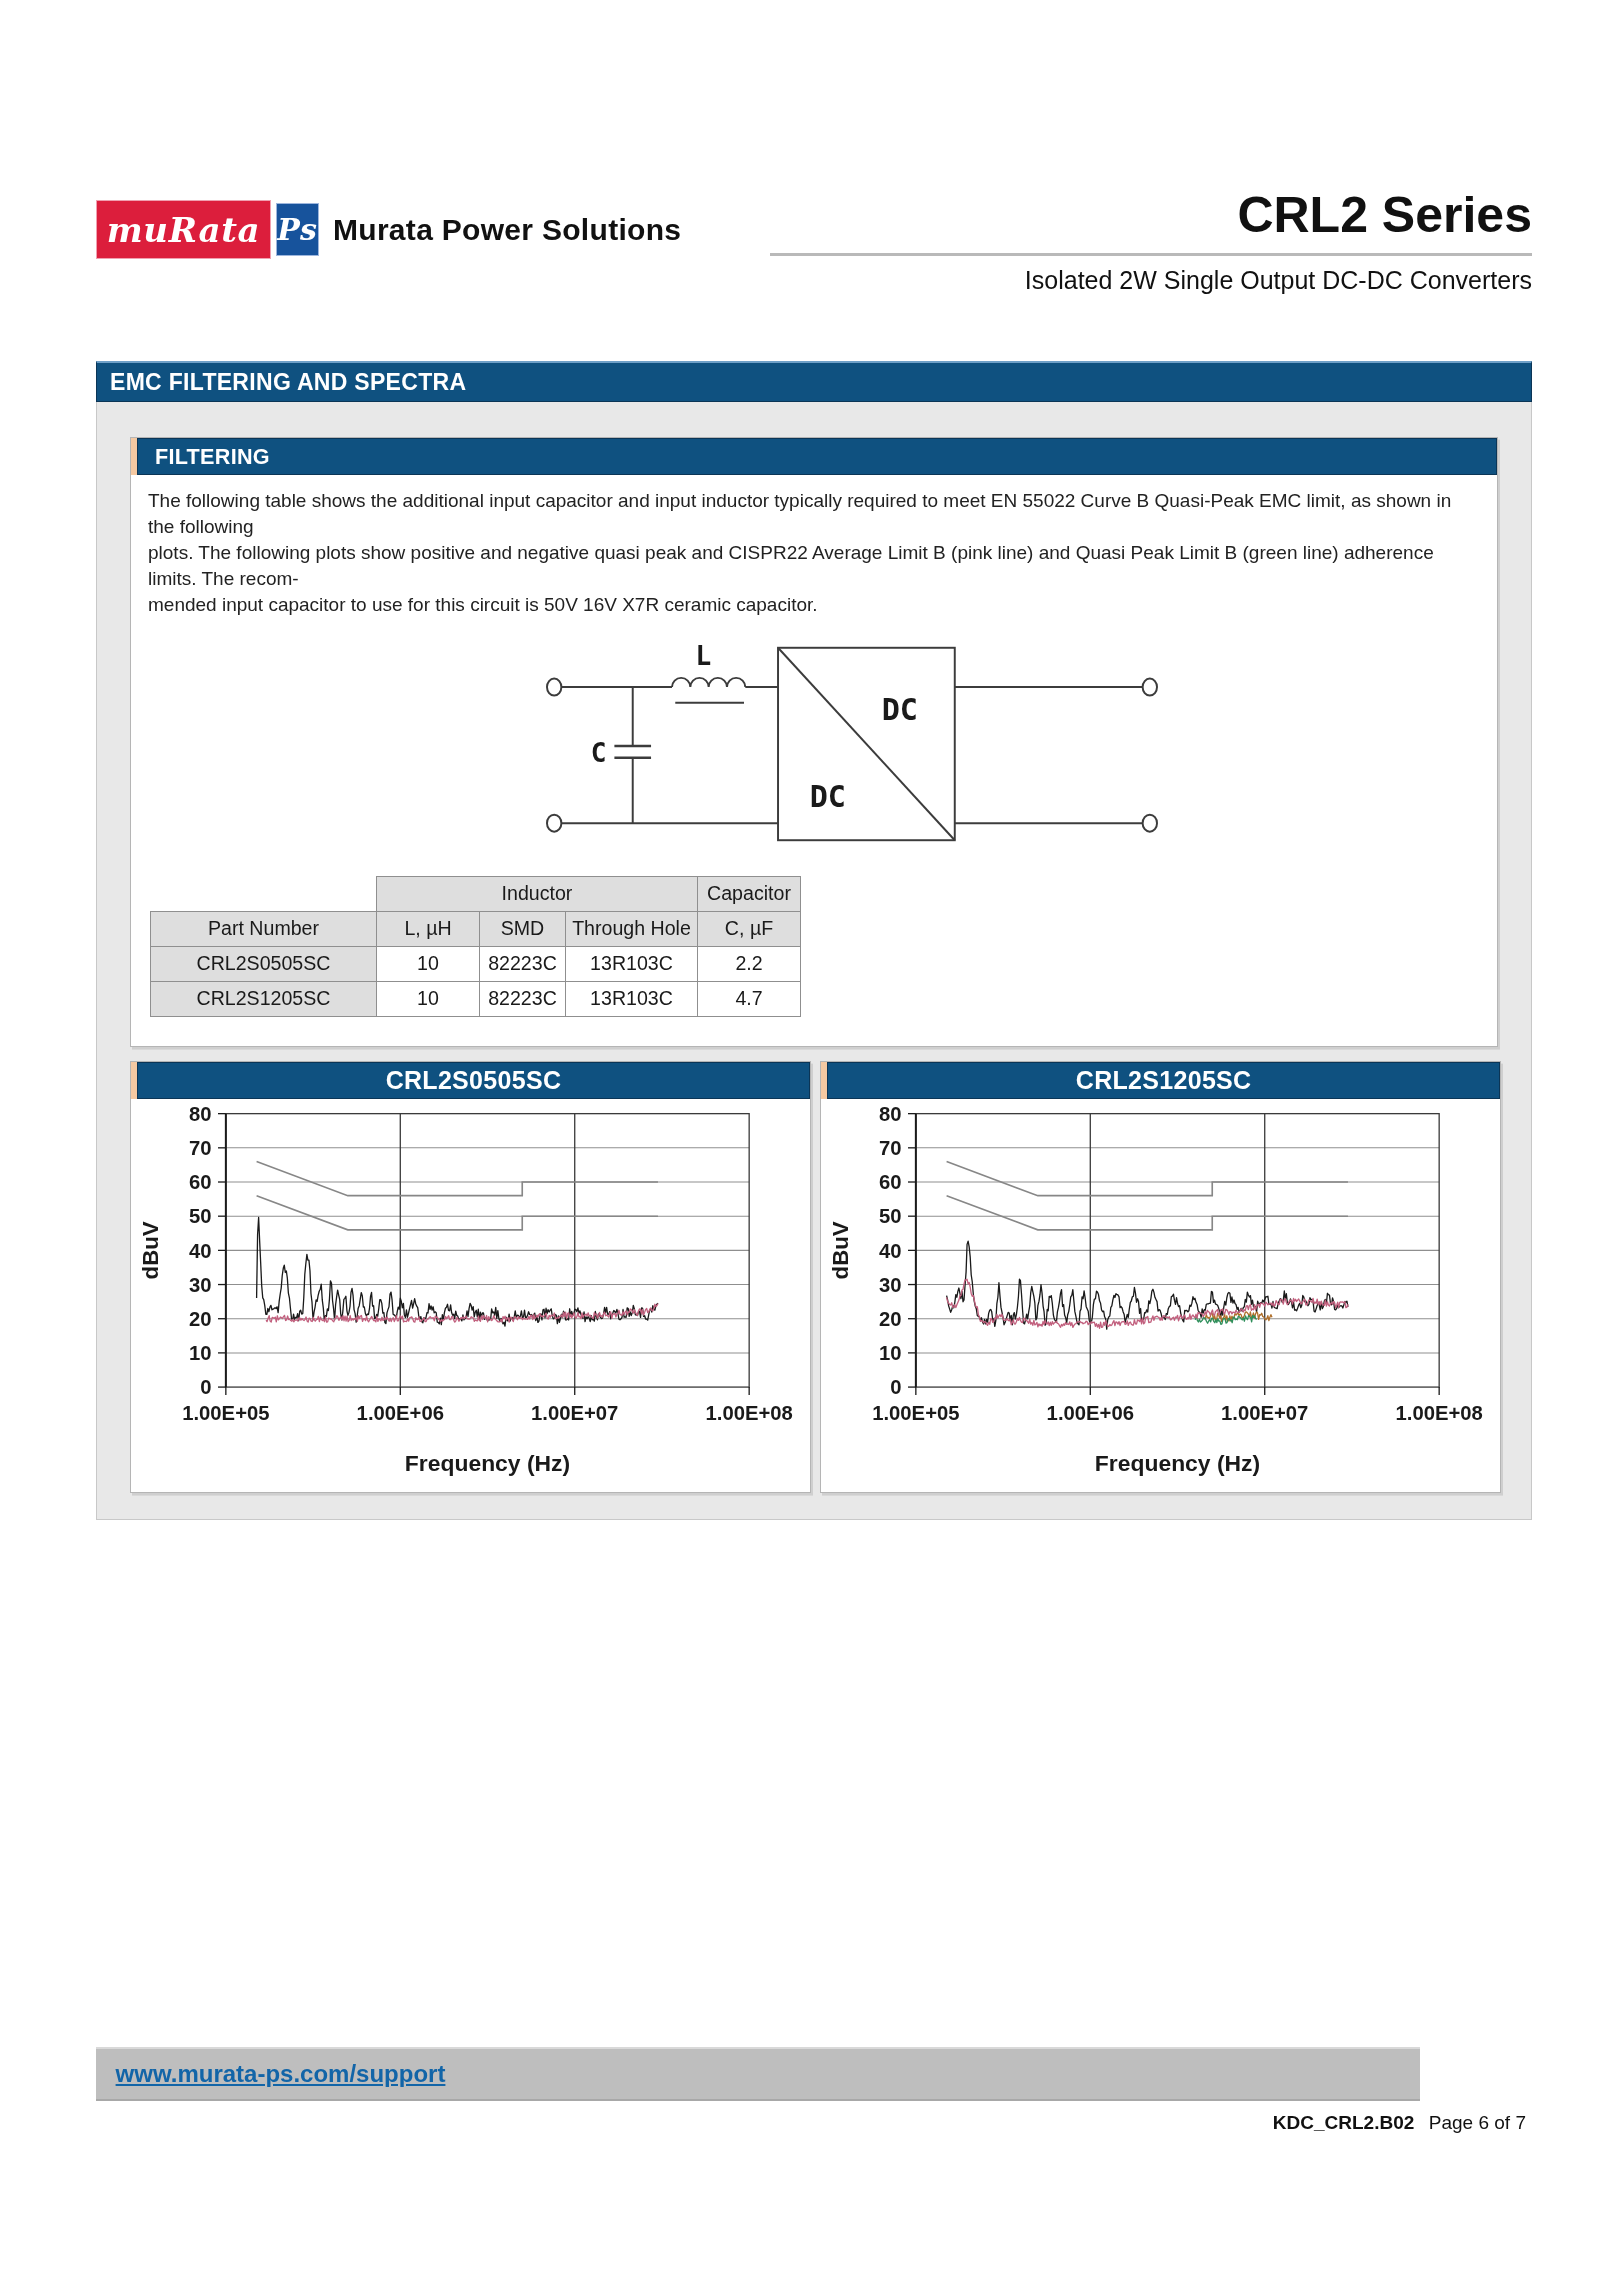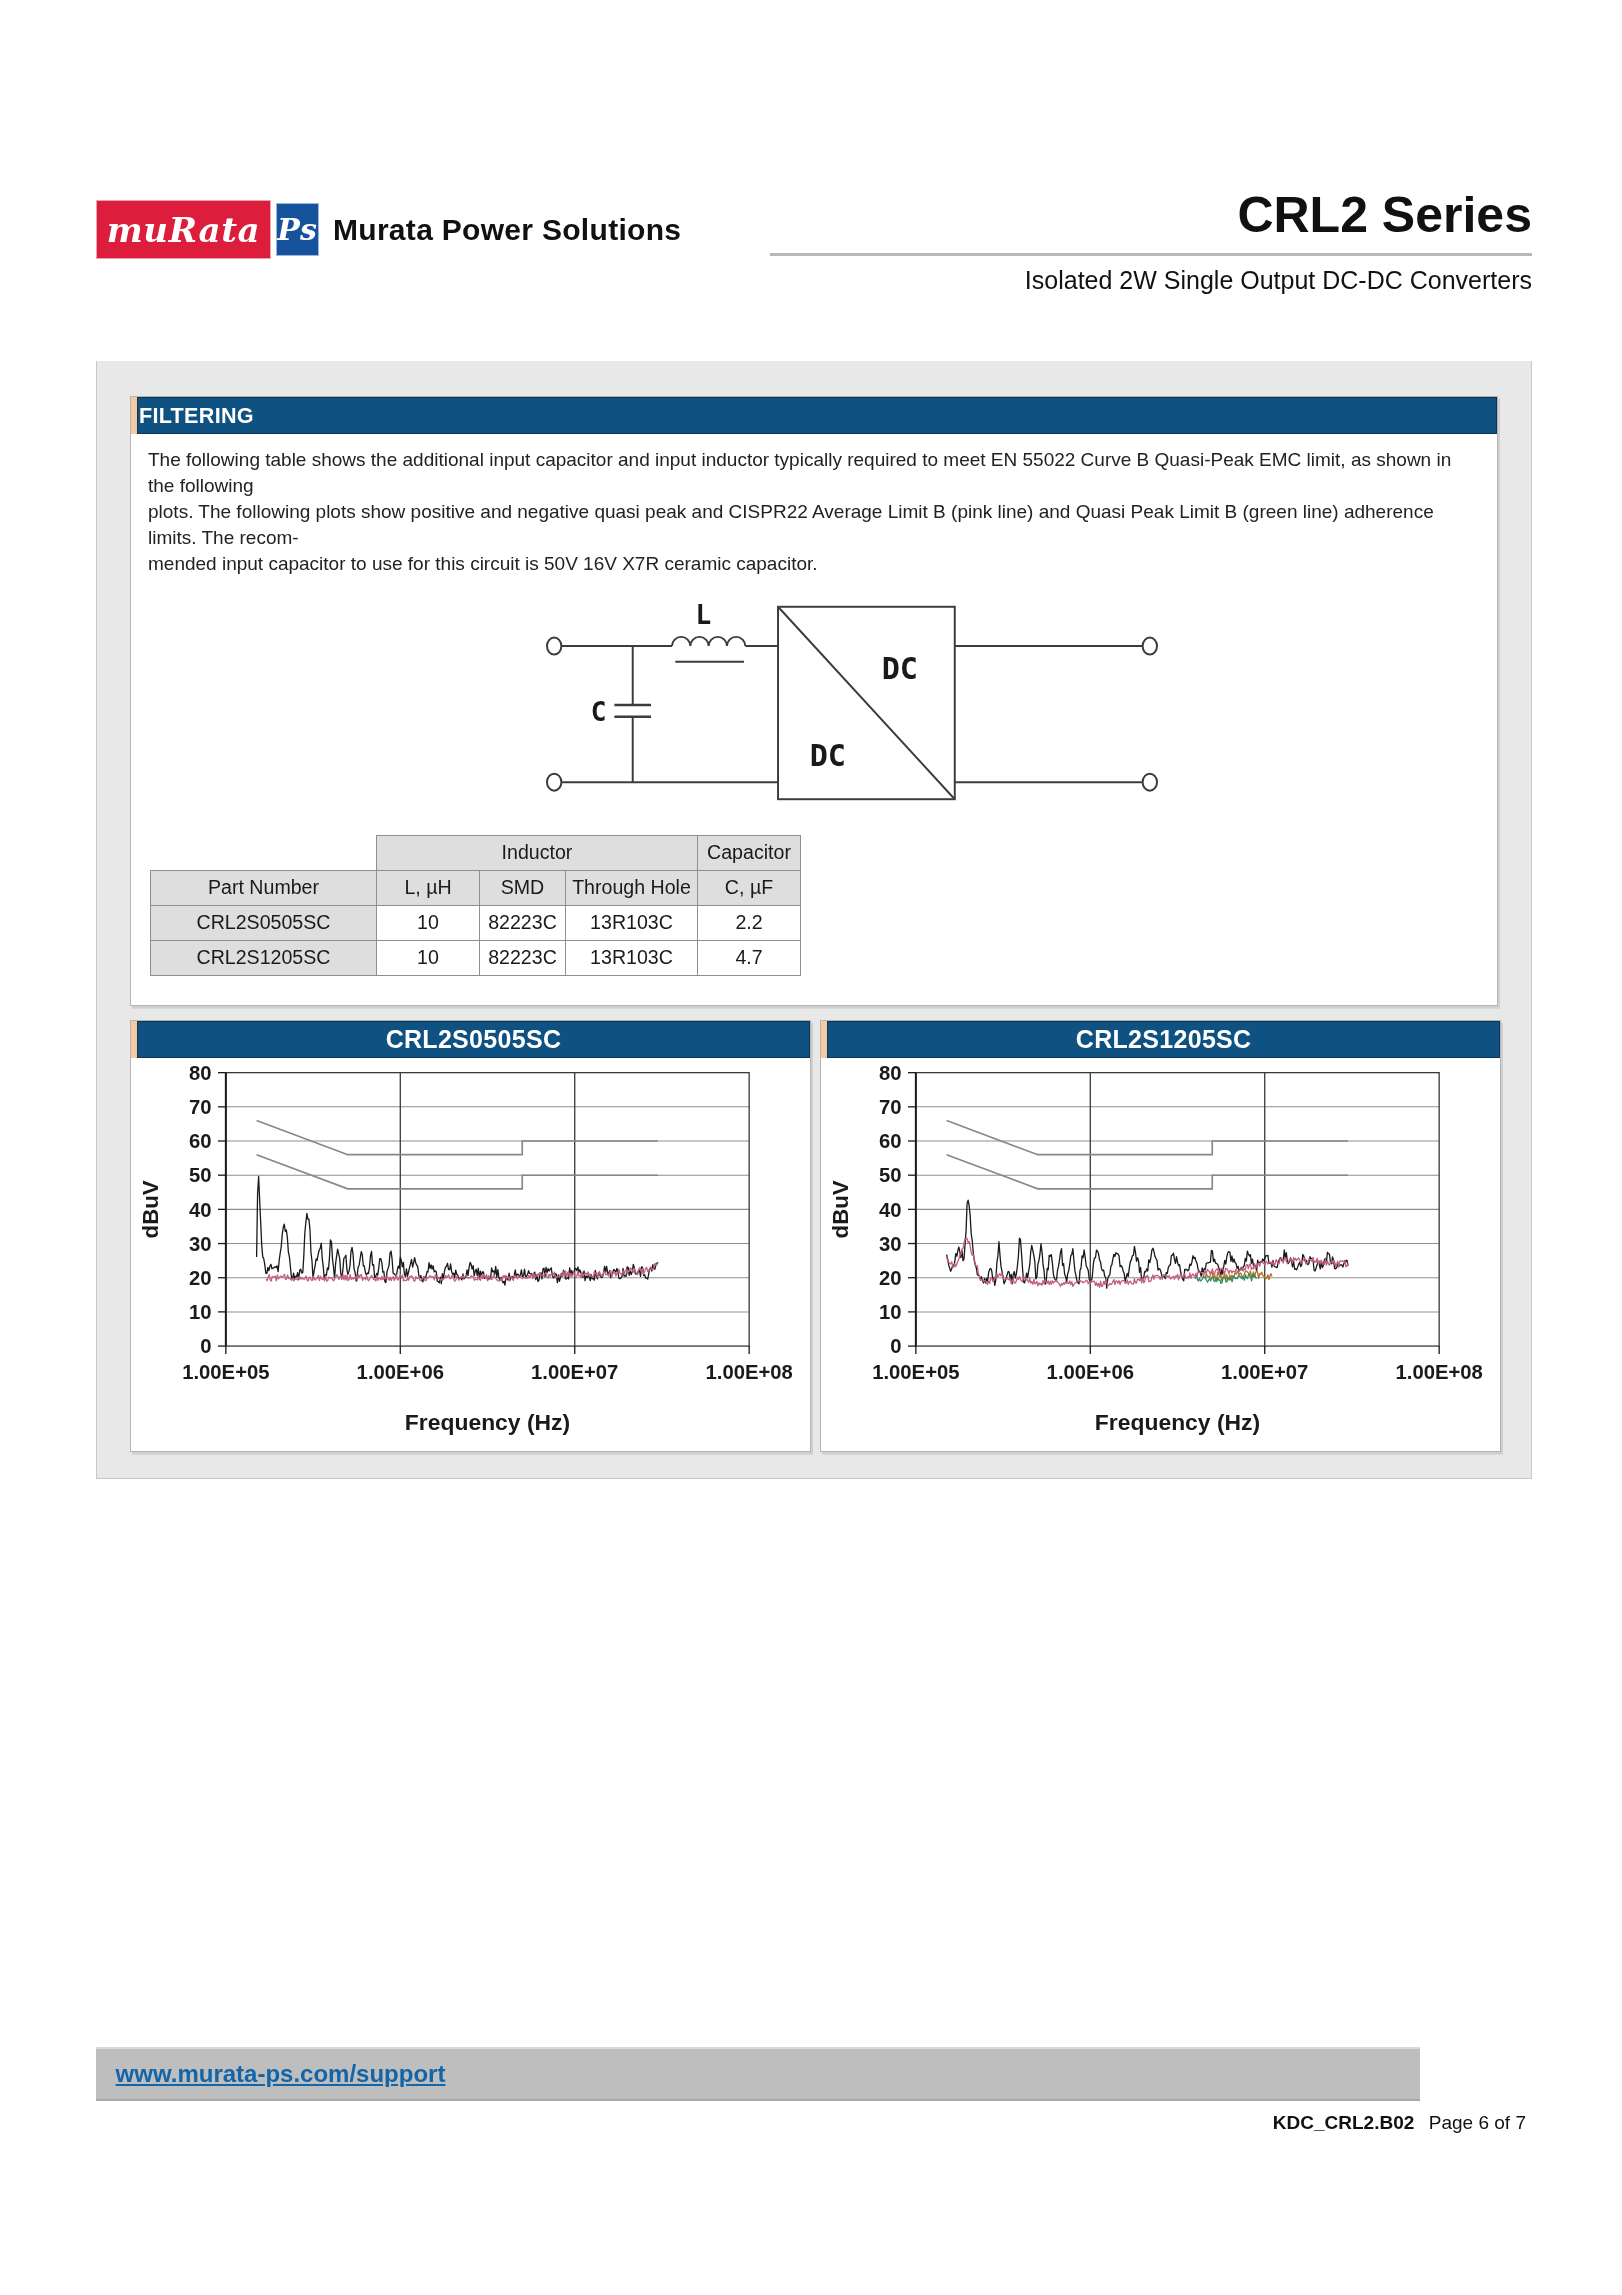--- a/index.html
+++ b/index.html
@@ -20,21 +20,21 @@
 
   
   .emc { position:absolute; left:96px; top:361px; width:1436px; }
   .emc-bar { height:41px; background:#0f5180; border:1.3px solid #0b3556; border-top:2.6px solid #6fa0c8; display:flex; align-items:center; padding-left:13px; }
   .emc-bar span { color:#ffffff; font-size:23px; font-weight:bold; letter-spacing:0.3px; }
   .emc-body { background:#e8e8e8; border:0.7px solid #c8c8c8; border-top:none; padding:35px 33px 26px 33px; }
 
   .panel { background:#ffffff; border:0.7px solid #b5b5b5; box-shadow:2px 2.6px 0 #cfcfcf; }
   .panel-head { display:flex; align-items:stretch; height:37px; }
   .panel-head .tab-accent { width:5.9px; background:#f5c9a2; }
-  .panel-head .head-bar { flex:1; background:#0f5180; border:1.3px solid #0b3556; display:flex; align-items:center; padding-left:1px; }
+  .panel-head .head-bar { flex:1; background:#0f5180; border:1.3px solid #0b3556; display:flex; align-items:center; padding-left:17px; }
   .panel-head .head-bar.centered { justify-content:center; padding-left:0; }
   .panel-head .head-bar span { color:#ffffff; font-size:21.6px; font-weight:bold; letter-spacing:0.3px; }
   .panel-head .head-bar span.chart-title { font-size:25px; }
 
   .filtering-body { padding:13px 17px 29px 17px; }
   .para { font-size:19px; line-height:26px; color:#222; }
 
   .circuit-wrap { margin-top:18.3px; margin-left:393px; width:622px; height:216px; }
 
   .emc-table { border-collapse:collapse; margin-top:23.6px; margin-left:2px; table-layout:fixed; }
@@ -68,20 +68,23 @@
       <span>Ps</span>
     </div>
     <span class="brand-text">Murata Power Solutions</span>
   </div>
   <div class="series-title">CRL2 Series</div>
   <div class="header-rule"></div>
   <div class="subtitle">Isolated 2W Single Output DC-DC Converters</div>
 </div>
 
 <div class="emc">
+  <div class="emc-bar">
+    <span>EMC FILTERING AND SPECTRA</span>
+  </div>
   <div class="emc-body">
 
     <div class="panel">
       <div class="panel-head">
         <div class="tab-accent"></div>
         <div class="head-bar">
           <span>FILTERING</span>
         </div>
       </div>
       <div class="filtering-body">

